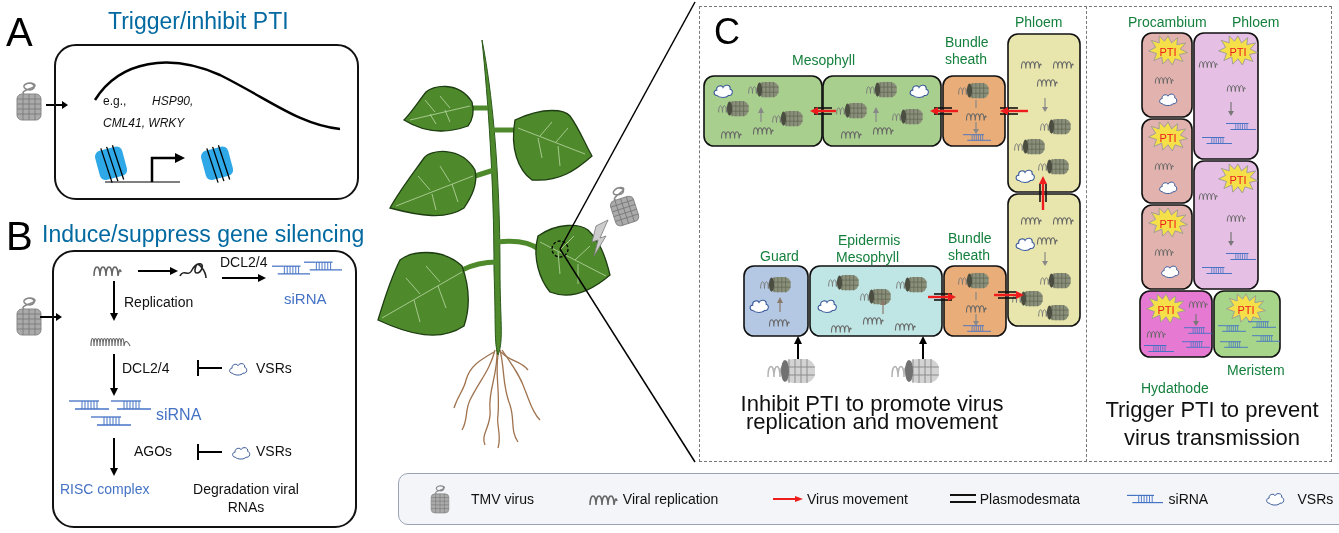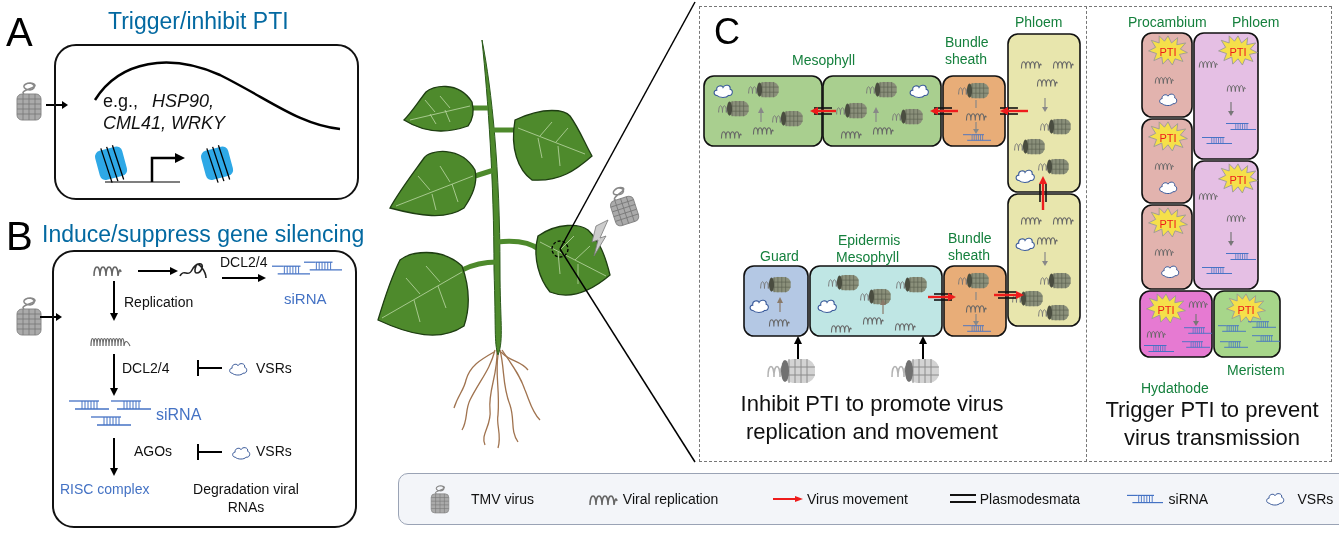--- a/index.html
+++ b/index.html
@@ -4,21 +4,21 @@
 <style>
   html, body { margin: 0; padding: 0; background: #ffffff; }
   body { width: 1339px; height: 533px; position: relative; overflow: hidden;
          font-family: "Liberation Sans", sans-serif; color: #111; }
   .abs { position: absolute; }
   .panel-letter { font-size: 40px; line-height: 1; color: #000; }
   .heading { font-size: 23px; color: #0369a1; white-space: nowrap; }
   .box { border: 2.5px solid #111; border-radius: 22px; box-sizing: border-box; }
   .lbl { font-size: 14px; color: #111; white-space: nowrap; }
   .blue { color: #4472c4; }
-  .gene { font-size: 18px; font-style: italic; line-height: 22px; }
+  .gene { font-size: 12px; font-style: italic; line-height: 22px; }
   .cell-lbl { font-size: 14px; color: #15803d; text-align: center; line-height: 17px; white-space: nowrap; }
   .big-caption { font-size: 22px; color: #111; text-align: center; line-height: 28px; }
   .dashed { border: 1.5px dashed #777; box-sizing: border-box; }
   .legend { border: 1.5px solid #9aa3b5; border-radius: 10px; background: #f3f5f9; box-sizing: border-box; }
   .leg-item { display: flex; align-items: center; font-size: 14px; white-space: nowrap; }
   svg { overflow: visible; }
 </style>
 </head>
 <body>
 
@@ -379,21 +379,21 @@
     </g>
 </svg>
 
 <div class="abs cell-lbl" style="left:760px; top:248px;">Guard</div>
 <div class="abs cell-lbl" style="left:838px; top:232px;">Epidermis</div>
 <div class="abs cell-lbl" style="left:836px; top:249px;">Mesophyll</div>
 <div class="abs cell-lbl" style="left:948px; top:230px;">Bundle</div>
 <div class="abs cell-lbl" style="left:948px; top:247px;">sheath</div>
 
 <div class="abs big-caption" style="left:712px; top:390px; width:320px;">Inhibit PTI to promote virus</div>
-<div class="abs big-caption" style="left:712px; top:418px; width:320px;">replication and movement</div>
+<div class="abs big-caption" style="left:712px; top:408px; width:320px;">replication and movement</div>
 
 <div class="abs cell-lbl" style="left:1128px; top:14px;">Procambium</div>
 <div class="abs cell-lbl" style="left:1232px; top:14px;">Phloem</div>
 
 <svg class="abs" style="left:1130px; top:30px;" width="170" height="330">
   <rect x="12" y="3" width="50" height="84" rx="10" fill="#e2b3ae" stroke="#111" stroke-width="1.6"></rect>
   <rect x="12" y="89" width="50" height="84" rx="10" fill="#e2b3ae" stroke="#111" stroke-width="1.6"></rect>
   <rect x="12" y="175" width="50" height="84" rx="10" fill="#e2b3ae" stroke="#111" stroke-width="1.6"></rect>
   <rect x="64" y="3" width="64" height="126" rx="10" fill="#e5bfe4" stroke="#111" stroke-width="1.6"></rect>
   <rect x="64" y="131" width="64" height="128" rx="10" fill="#e5bfe4" stroke="#111" stroke-width="1.6"></rect>

